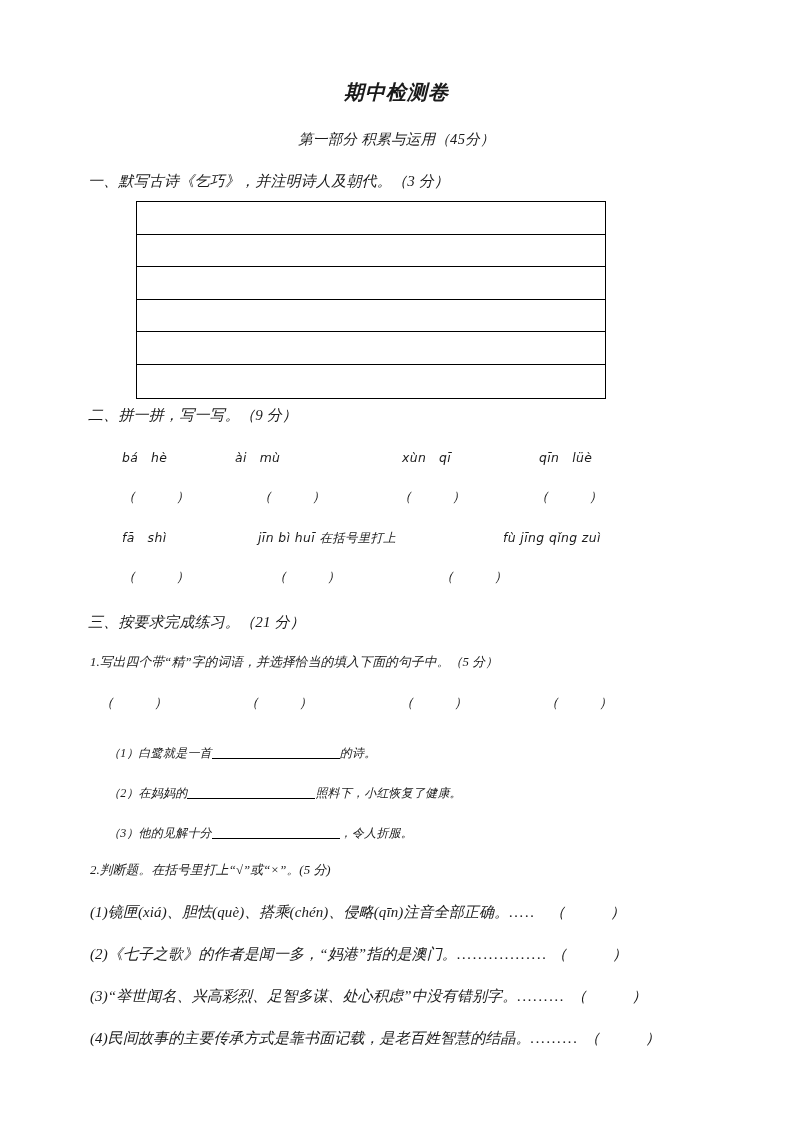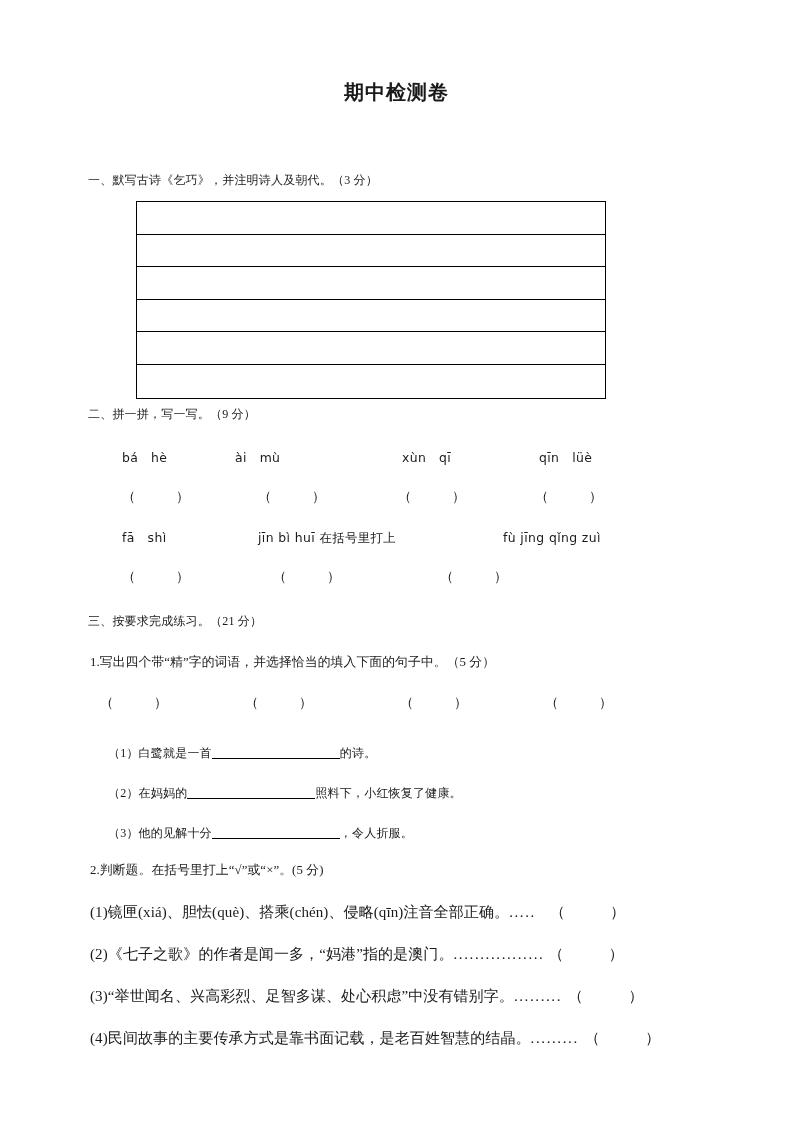--- a/index.html
+++ b/index.html
@@ -13,20 +13,21 @@
     position: relative;
     font-family: "Liberation Serif", "DejaVu Serif", serif;
     color: #1a1a1a;
     overflow: hidden;
   }
 
   .page {
     position: absolute;
     inset: 0;
     padding: 16px;
+    font-style: italic;
   }
 
   
   .doc-title {
     text-align: center;
     font-family: "Liberation Sans", "DejaVu Sans", sans-serif;
     font-weight: bold;
     font-size: 20px;
     letter-spacing: 1px;
     margin: 0;
@@ -41,21 +42,21 @@
     position: absolute;
     top: 130px;
     left: 0;
     right: 0;
     letter-spacing: 0.3px;
   }
 
   .section-head {
     position: absolute;
     left: 88px;
-    font-size: 12px;
+    font-size: 15px;
     letter-spacing: 0.2px;
     white-space: nowrap;
   }
 
   .qline {
     position: absolute;
     font-size: 12.8px;
     letter-spacing: 0.1px;
     white-space: nowrap;
   }
@@ -134,20 +135,21 @@
   .jpar {
     display: inline-block;
   }
 </style>
 </head>
 <body>
 
 <div class="page">
 
   <div class="doc-title">期中检测卷</div>
+  <div class="doc-subtitle">第一部分 积累与运用（45分）</div>
 
   <div class="section-head" style="top:172px;">一、默写古诗《乞巧》，并注明诗人及朝代。（3 分）</div>
 
   <div class="poem-table">
     <div class="prow"></div>
     <div class="prow"></div>
     <div class="prow"></div>
     <div class="prow"></div>
     <div class="prow"></div>
     <div class="prow"></div>

